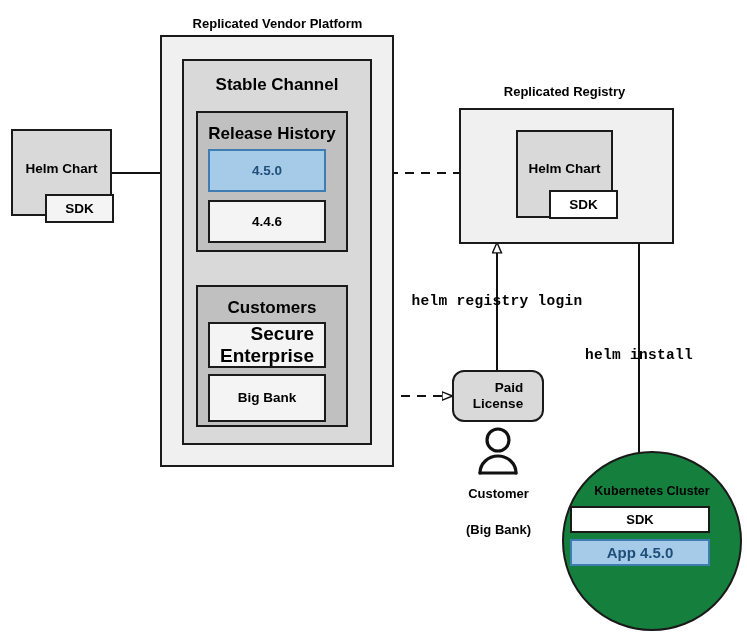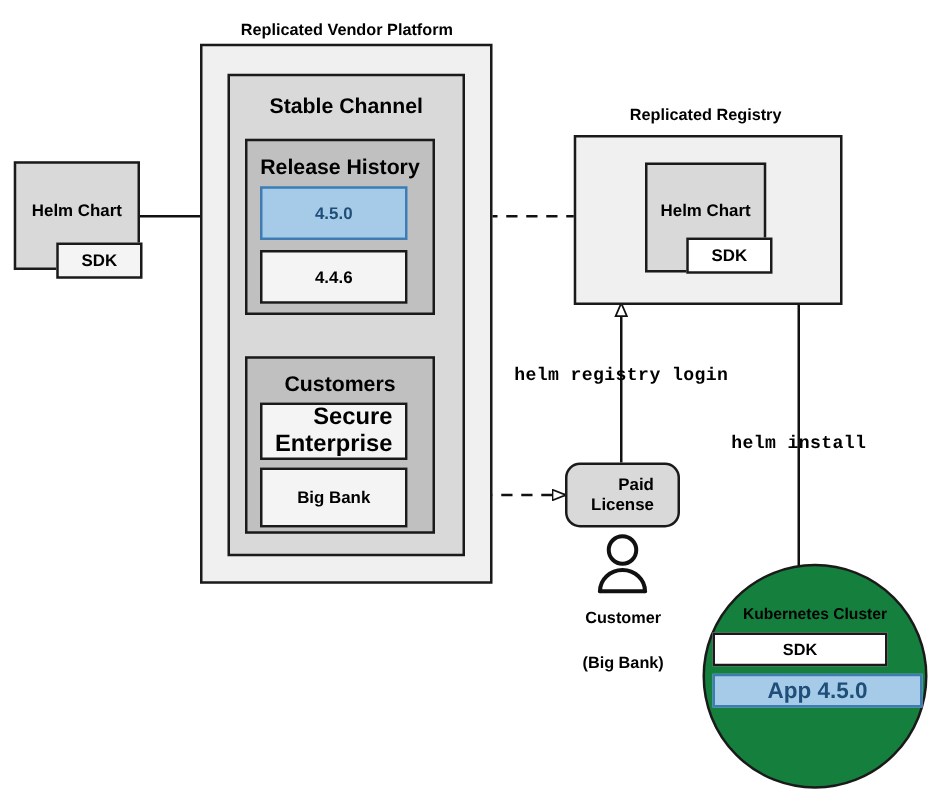--- a/index.html
+++ b/index.html
@@ -222,17 +222,17 @@
   </div>
 
   <div class="box-circle" style="position:absolute; left:562px; top:451px; width:176px; height:176px;">
     <div class="group-title" style="top:31px; font-size:12.5px;">Kubernetes Cluster</div>
   </div>
 
   <div class="node box-pure-white" style="left:570px; top:506px; width:140px; height:27px; font-size:13px;">
     <span>SDK</span>
   </div>
 
-  <div class="node box-blue" style="left:570px; top:539px; width:168px; height:27px; font-size:18px;">
+  <div class="node box-blue" style="left:570px; top:539px; width:140px; height:27px; font-size:15px;">
     <span>App 4.5.0</span>
   </div>
 
 </div>
 
 </body></html>

